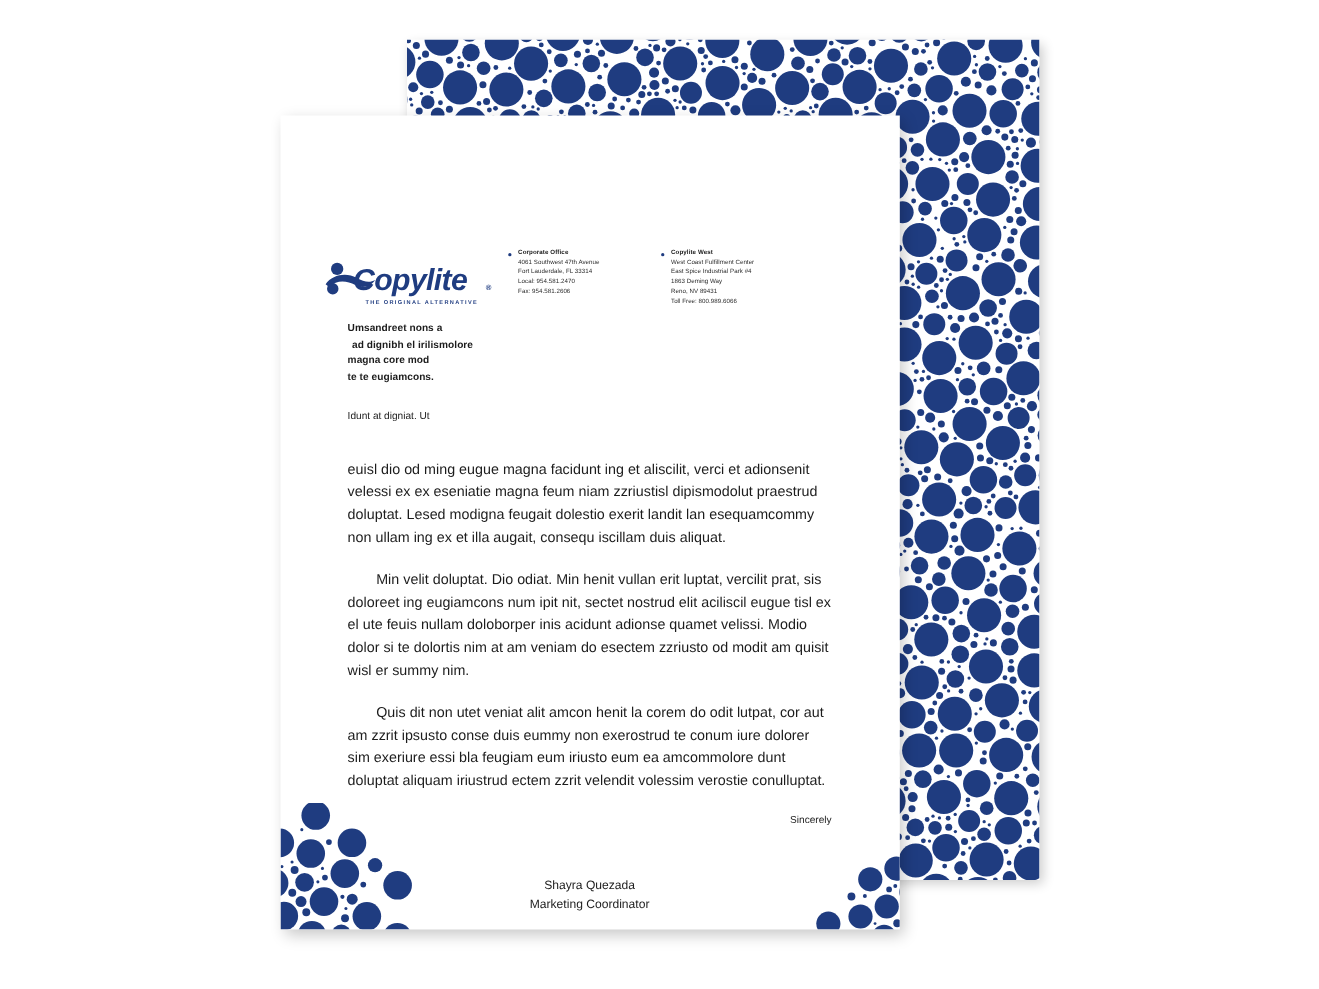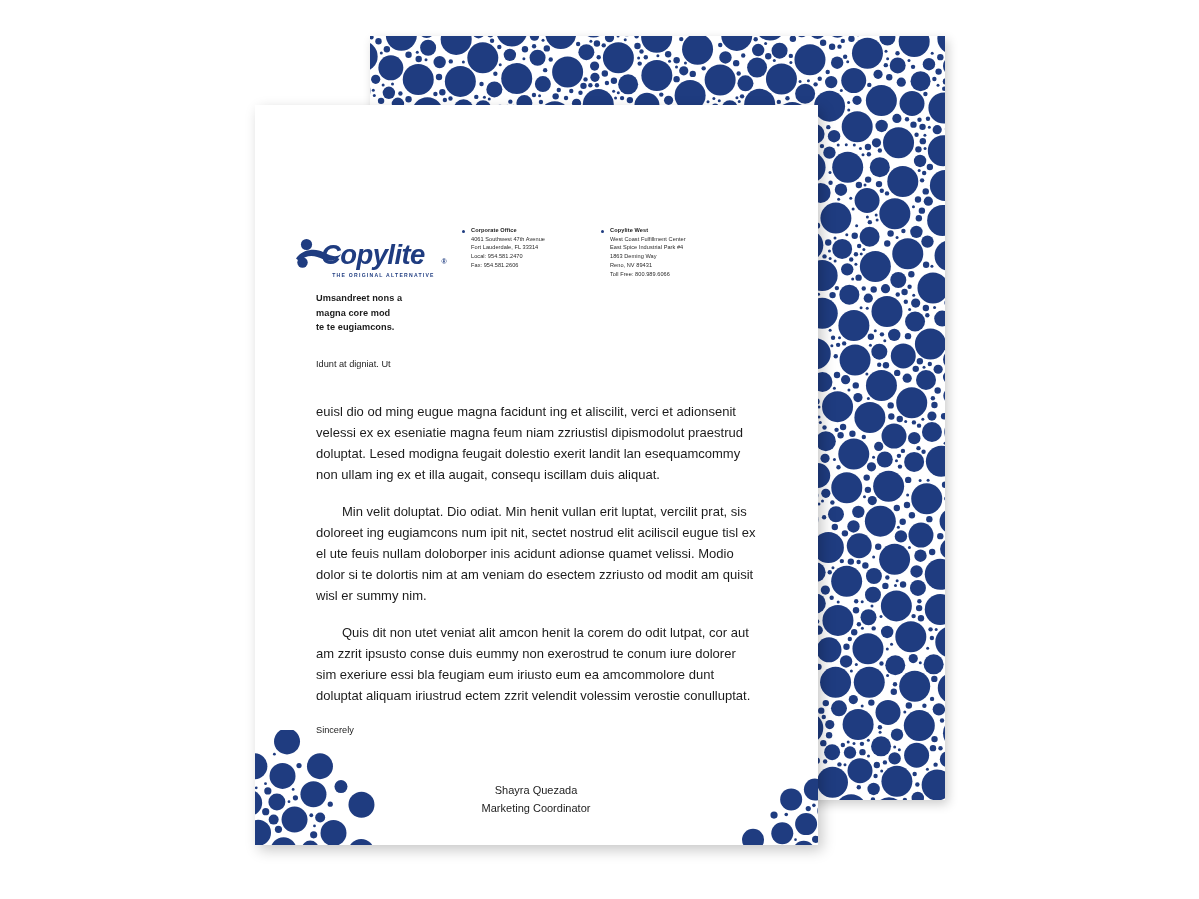--- a/index.html
+++ b/index.html
@@ -135,20 +135,21 @@
     line-height: 1.60;
     margin-bottom: 17px;
     text-align: left;
     letter-spacing: 0.01px;
   }
   .para.indent { text-indent: 26px; }
   .closing {
     font-size: 9.2px;
     line-height: 1.58;
     margin-bottom: 44px;
+    text-align: right;
   }
   .signer div {
     font-size: 11px;
     line-height: 1.60;
     text-align: center;
   }
 
   
   .dots-bl {
     position: absolute;
@@ -2158,20 +2159,21 @@
           <div class="addr-line">Toll Free: 800.989.6066</div>
         </div>
 
       </div>
     </div>
 
     <div class="letter-body">
 
       <div class="addr-greeting">
         <div>Umsandreet nons a</div>
+        <div class="indented"> ad dignibh el irilismolore</div>
         <div>magna core mod</div>
         <div>te te eugiamcons.</div>
       </div>
 
       <div class="salutation">Idunt at digniat. Ut</div>
 
       <p class="para">euisl dio od ming eugue magna facidunt ing et aliscilit, verci et adionsenit velessi ex ex eseniatie magna feum niam zzriustisl dipismodolut praestrud doluptat. Lesed modigna feugait dolestio exerit landit lan esequamcommy non ullam ing ex et illa augait, consequ iscillam duis aliquat.</p>
       <p class="para indent">Min velit doluptat. Dio odiat. Min henit vullan erit luptat, vercilit prat, sis doloreet ing eugiamcons num ipit nit, sectet nostrud elit aciliscil eugue tisl ex el ute feuis nullam doloborper inis acidunt adionse quamet velissi. Modio dolor si te dolortis nim at am veniam do esectem zzriusto od modit am quisit wisl er summy nim.</p>
       <p class="para indent">Quis dit non utet veniat alit amcon henit la corem do odit lutpat, cor aut am zzrit ipsusto conse duis eummy non exerostrud te conum iure dolorer sim exeriure essi bla feugiam eum iriusto eum ea amcommolore dunt doluptat aliquam iriustrud ectem zzrit velendit volessim verostie conulluptat.</p>
 

